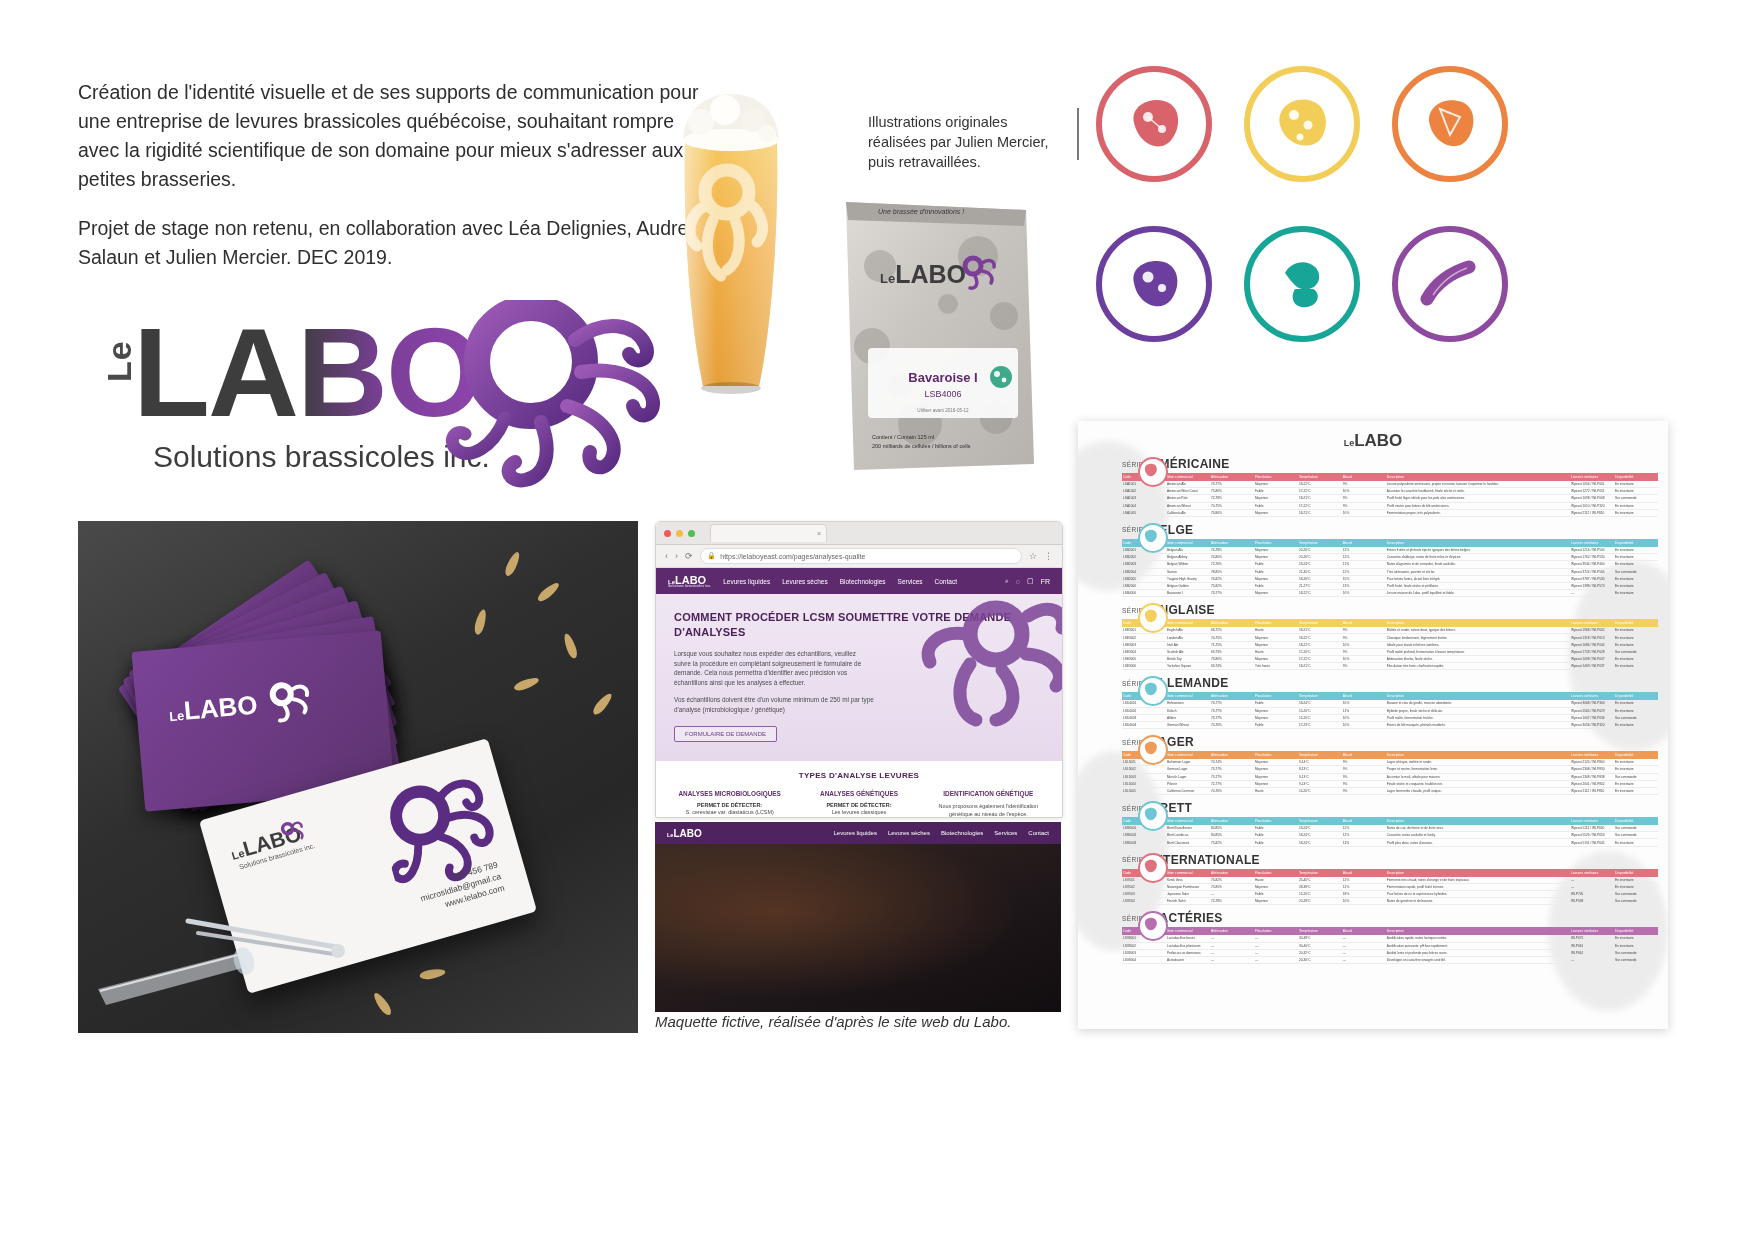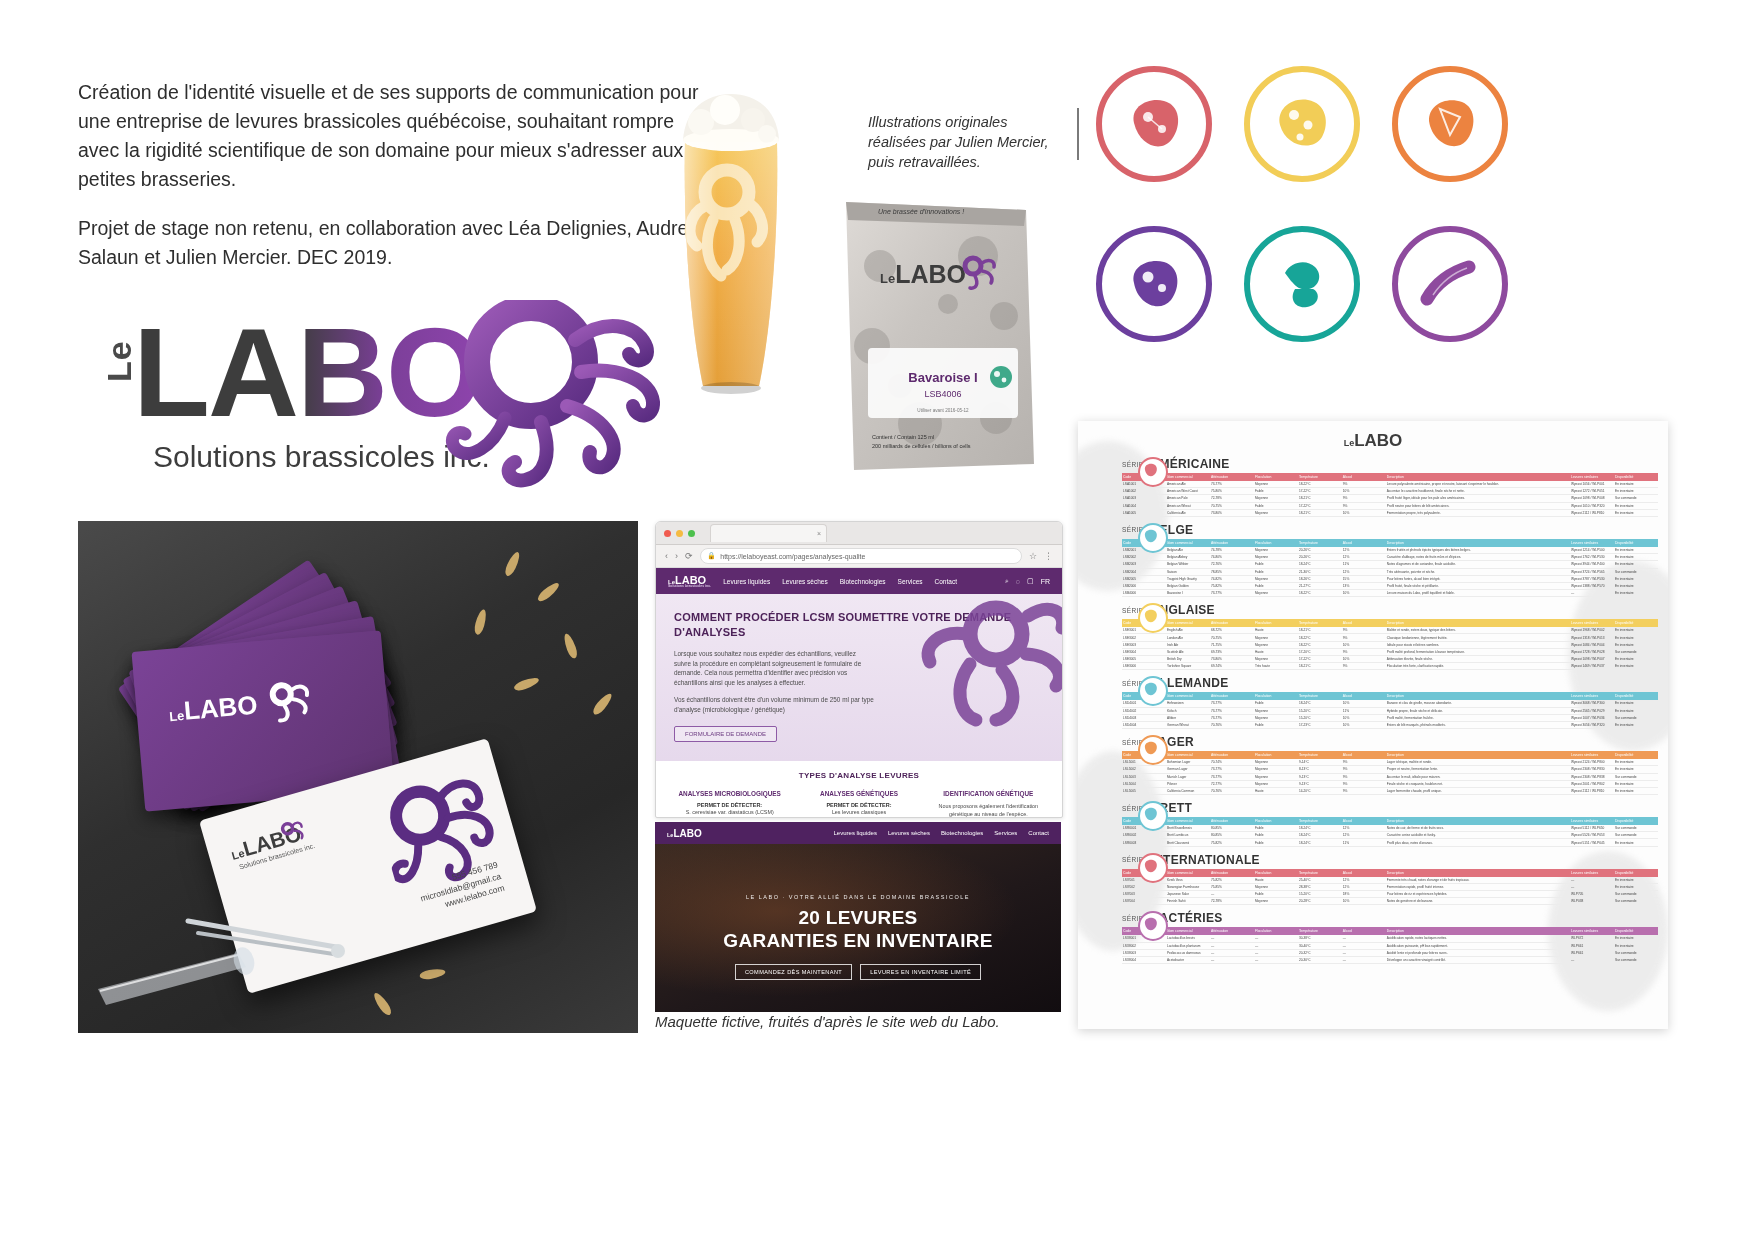--- a/index.html
+++ b/index.html
@@ -29,21 +29,21 @@
   .logo-labo{position:absolute;left:38px;top:10px;font-size:126px;font-weight:bold;letter-spacing:-2px;line-height:1;
     background:linear-gradient(90deg,#3d3d3d 0%,#3d3d3d 46%,#7b3f98 72%,#8e44ad 100%);
     -webkit-background-clip:text;background-clip:text;color:transparent;}
   .logo-tag{position:absolute;left:58px;top:140px;font-size:30px;color:#3d3d3d;}
   .octo-logo{position:absolute;left:350px;top:0px;}
 
   
   .beer{position:absolute;left:655px;top:80px;width:150px;height:330px;}
 
   
-  .illus-note{position:absolute;left:868px;top:112px;width:200px;font-size:14.5px;font-style:italic;line-height:20px;color:#333;}
+  .illus-note{position:absolute;left:868px;top:112px;width:200px;font-size:14.5px;line-height:20px;color:#333;}
   .illus-rule{position:absolute;left:1077px;top:108px;width:2px;height:52px;background:#7a7a7a;}
 
   
   .circles{position:absolute;left:1096px;top:66px;width:400px;height:266px;}
   .circle{position:absolute;width:104px;height:104px;border-radius:50%;background:#fff;display:flex;align-items:center;justify-content:center;}
   .circle svg{display:block;}
 
   
   .sachet{position:absolute;left:828px;top:196px;width:216px;height:280px;}
 
@@ -423,32 +423,23 @@
       <span class="bn-logo">
         <span style="font-size:5.5px">Le</span><span>LABO</span>
       </span>
       <span style="margin-left:auto"></span>
       <span class="bn-item">Levures liquides</span>
       <span class="bn-item">Levures sèches</span>
       <span class="bn-item">Biotechnologies</span>
       <span class="bn-item">Services</span>
       <span class="bn-item">Contact</span>
     </div>
-    <div class="bn-content">
-      <div class="bn-kick">LE LABO · VOTRE ALLIÉ DANS LE DOMAINE BRASSICOLE</div>
-      <div class="bn-title">20 LEVURES</div>
-      <div class="bn-title" style="margin-top:0">GARANTIES EN INVENTAIRE</div>
-      <div class="bn-btns">
-        <span class="bn-btn">COMMANDEZ DÈS MAINTENANT</span>
-        <span class="bn-btn">LEVURES EN INVENTAIRE LIMITÉ</span>
-      </div>
-    </div>
   </div>
 
-  <div class="caption">Maquette fictive, fruités d'après le site web du Labo.</div>
+  <div class="caption">Maquette fictive, réalisée d'après le site web du Labo.</div>
 
   <div class="poster">
     <div class="poster-splat" style="left:-30px;top:20px;width:120px;height:150px;"></div>
     <div class="poster-splat" style="right:-30px;top:140px;width:130px;height:190px;"></div>
     <div class="poster-splat" style="left:-20px;top:330px;width:110px;height:200px;"></div>
     <div class="poster-splat" style="right:0px;top:430px;width:120px;height:160px;"></div>
     <div class="poster-logo">
       <span style="font-size:9px">Le</span><span>LABO</span>
     </div>
     <div id="poster-series">

